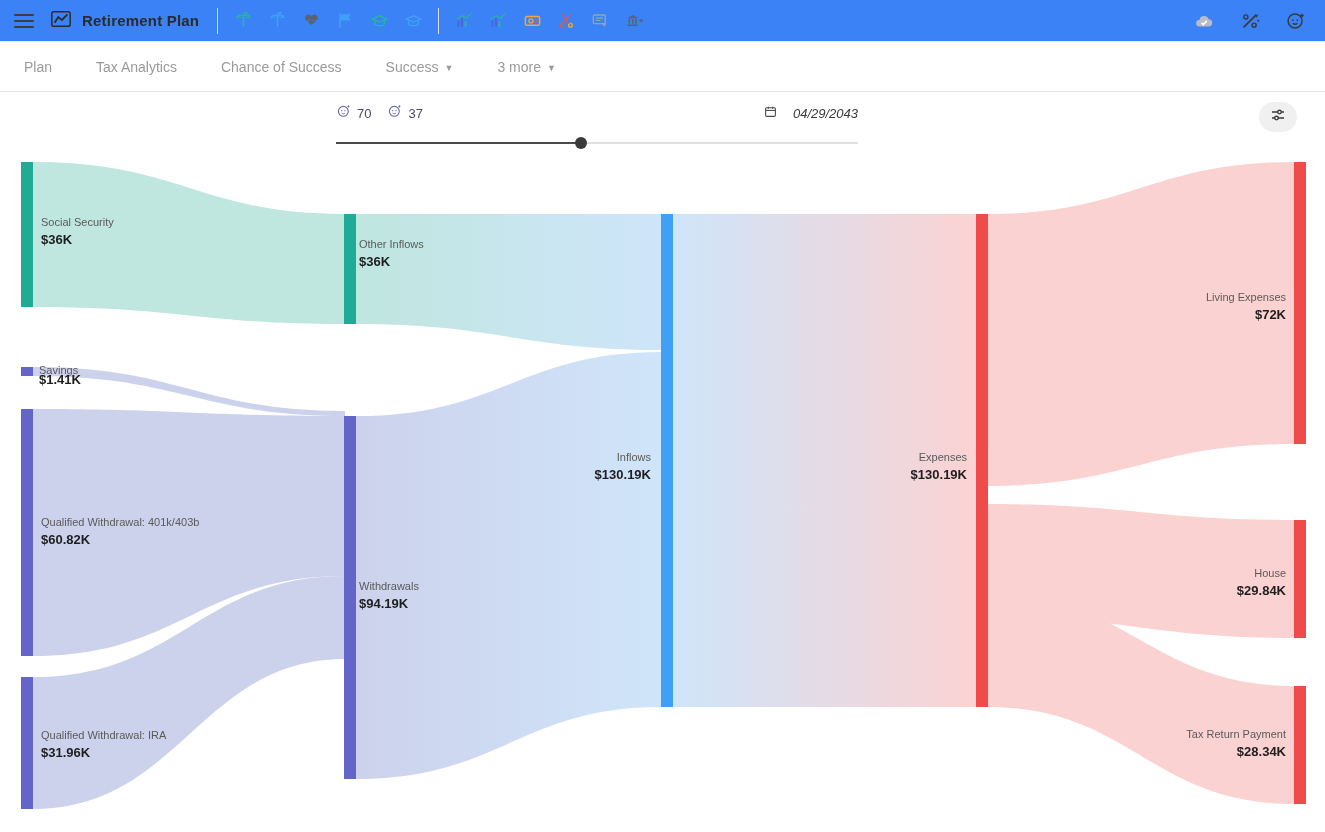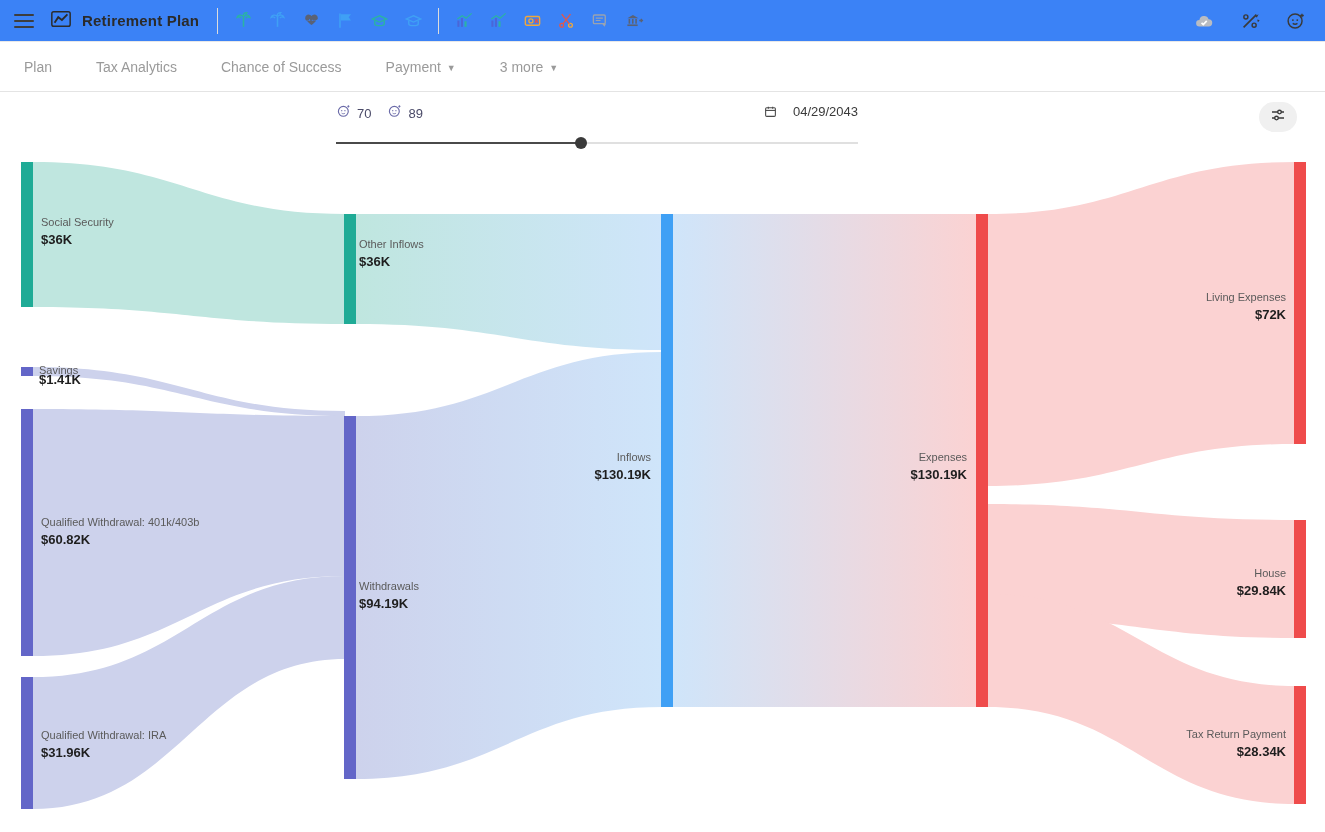--- a/index.html
+++ b/index.html
@@ -55,21 +55,21 @@
     height: 3px; background: #111;
   }
   .caret { font-size: 9px; color: #9a9a9a; transform: translateY(1px); }
 
   
   .controls { position: relative; height: 62px; }
   .timeline { position: absolute; left: 336px; top: 8px; width: 522px; }
   .timeline-top { display: flex; align-items: center; position: relative; height: 26px; }
   .age-chip { display: flex; align-items: center; gap: 5px; margin-right: 16px; }
   .age-val { font-size: 13px; color: #4a4a68; }
-  .date-chip { position: absolute; right: 0; display: flex; align-items: flex-start; gap: 16px; }
+  .date-chip { position: absolute; right: 0; display: flex; align-items: center; gap: 16px; font-style: italic; }
   .date-val { font-size: 13px; color: #3a3a3a; }
 
   .slider-wrap { position: relative; height: 18px; margin-top: 8px; cursor: pointer; }
   .slider-track { position: absolute; top: 8px; left: 0; right: 0; height: 2px; background: #e0e0e0; }
   .slider-fill { position: absolute; top: 8px; left: 0; width: 47%; height: 2px; background: #4a4a4a; }
   .slider-thumb { position: absolute; top: 3px; left: 47%; width: 12px; height: 12px;
     margin-left: -6px; border-radius: 50%; background: #3a3a3a; cursor: grab; }
 
   .settings-btn {
     position: absolute; right: 28px; top: 10px;
@@ -229,21 +229,21 @@
   <div class="tab">
     <span>Plan</span>
   </div>
   <div class="tab">
     <span>Tax Analytics</span>
   </div>
   <div class="tab">
     <span>Chance of Success</span>
   </div>
   <div class="tab">
-    <span>Payment</span>
+    <span>Success</span>
     <span class="caret">▼</span>
   </div>
   <div class="tab">
     <span>3 more</span>
     <span class="caret">▼</span>
   </div>
 </div>
 
 <div class="controls">
 
@@ -266,21 +266,21 @@
       <div class="age-chip">
         <span>
           <svg width="16" height="16" viewBox="0 0 24 24">
               <circle cx="11" cy="12.5" r="7.4" fill="none" stroke="#6a6aa8" stroke-width="1.7"></circle>
               <circle cx="8.6" cy="11.5" r="1" fill="#6a6aa8"></circle>
               <circle cx="13.4" cy="11.5" r="1" fill="#6a6aa8"></circle>
               <path d="M8.4 15.2c1.6 1.2 3.6 1.2 5.2 0" stroke="#6a6aa8" stroke-width="1.3" fill="none"></path>
               <path d="M18.6 3.4v3.4M17 5.1h3.2" stroke="#6a6aa8" stroke-width="1.4"></path>
             </svg>
         </span>
-        <span class="age-val">89</span>
+        <span class="age-val">37</span>
       </div>
 
       <div class="date-chip">
         <span>
           <svg width="13" height="13" viewBox="0 0 24 24">
               <rect x="3" y="5" width="18" height="16" rx="2" fill="none" stroke="#4a4a4a" stroke-width="2"></rect>
               <path d="M3 10h18" stroke="#4a4a4a" stroke-width="2"></path>
               <path d="M8 3v4M16 3v4" stroke="#4a4a4a" stroke-width="2"></path>
             </svg>
         </span>

